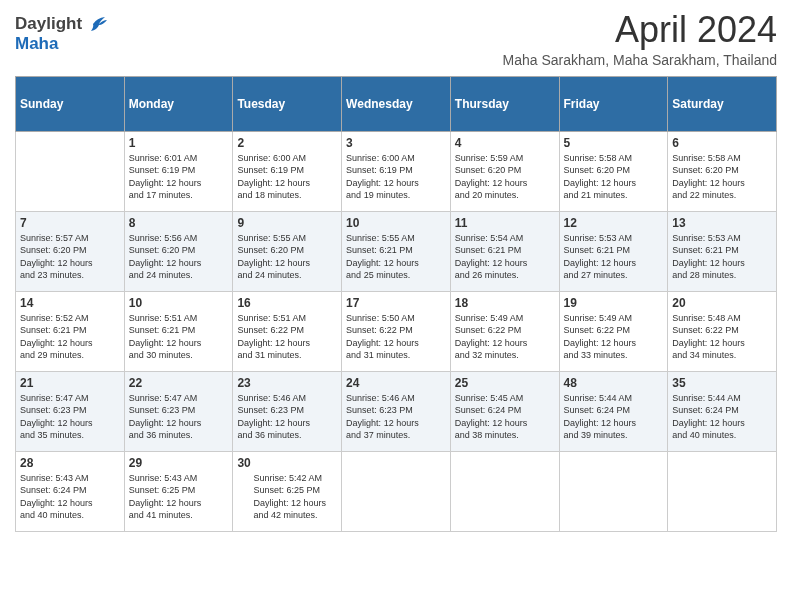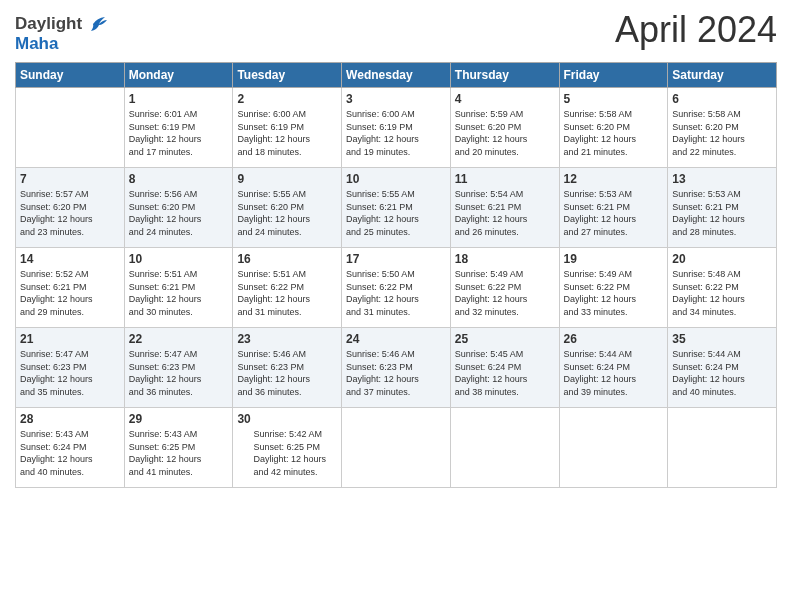--- a/index.html
+++ b/index.html
@@ -39,21 +39,21 @@
     table {
       width: 100%;
       border-collapse: collapse;
       table-layout: fixed;
     }
     thead th {
       background-color: #2e6da4;
       color: #fff;
       font-size: 12px;
       font-weight: bold;
-      padding: 5px 4px;
+      padding: 20px 4px;
       text-align: left;
       border: 1px solid #aaa;
     }
     tbody td {
       border: 1px solid #ccc;
       vertical-align: top;
       padding: 4px 4px 4px 4px;
       font-size: 9.5px;
       color: #333;
       height: 80px;
@@ -105,20 +105,21 @@
     <div class="logo-wrapper">
       <span class="logo-text-general">Daylight</span>
       <svg class="logo-bird" width="22" height="16" viewBox="0 0 22 16">
         <path d="M8 8 Q12 2 20 1 Q15 5 14 8 Q18 4 22 4 Q18 9 14 9 Q12 14 6 15 Q9 11 8 8Z" fill="#1e6bb8"></path>
       </svg>
     </div>
     <span class="logo-text-blue">Maha</span>
   </div>
   <div class="title-area">
     <div class="month-title">April 2024</div>
+    <div class="subtitle">Maha Sarakham, Maha Sarakham, Thailand</div>
   </div>
 </div>
 
 <table>
   <thead>
     <tr>
     <th>Sunday</th>
         <th>Monday</th>
         <th>Tuesday</th>
         <th>Wednesday</th>
@@ -305,21 +306,21 @@
 and 37 minutes.</div>
         </td>
         <td>
           <span class="day-number">25</span>
           <div class="day-info" style="white-space: pre-line;">Sunrise: 5:45 AM
 Sunset: 6:24 PM
 Daylight: 12 hours
 and 38 minutes.</div>
         </td>
         <td>
-          <span class="day-number">26</span>
+          <span class="day-number">48</span>
           <div class="day-info" style="white-space: pre-line;">Sunrise: 5:44 AM
 Sunset: 6:24 PM
 Daylight: 12 hours
 and 39 minutes.</div>
         </td>
         <td>
           <span class="day-number">35</span>
           <div class="day-info" style="white-space: pre-line;">Sunrise: 5:44 AM
 Sunset: 6:24 PM
 Daylight: 12 hours

